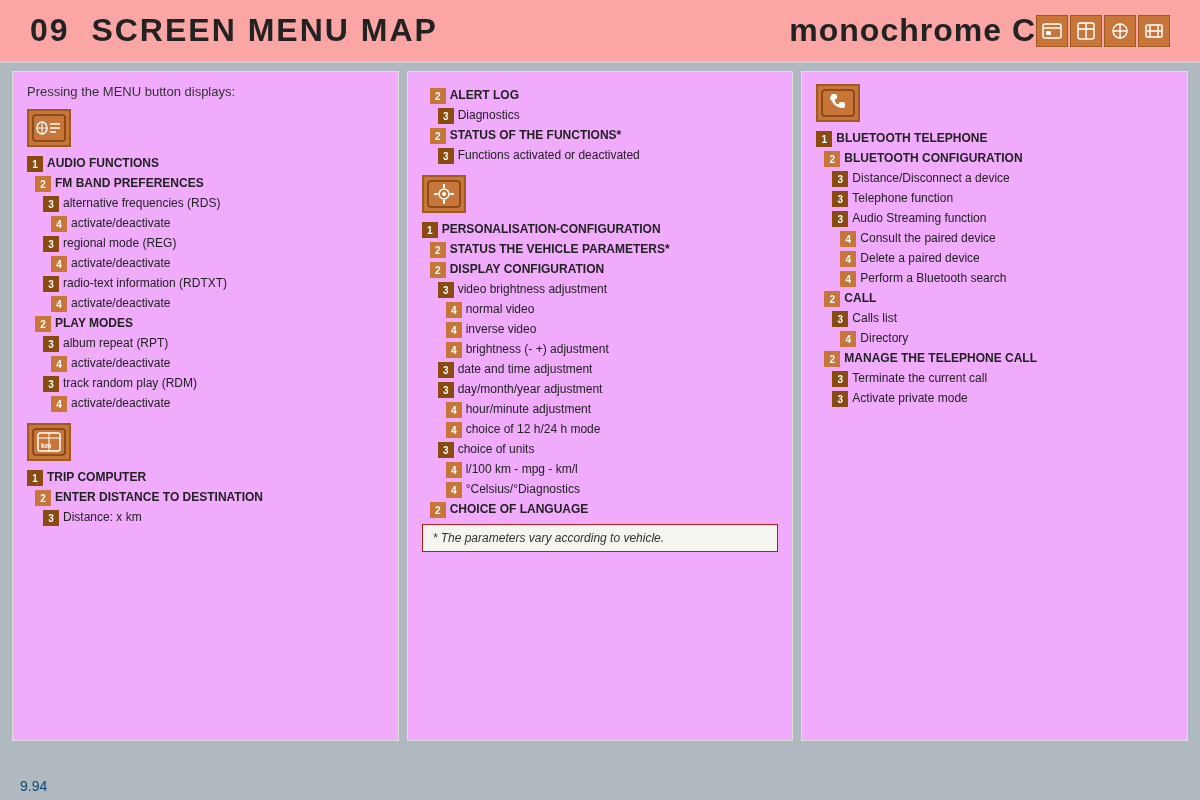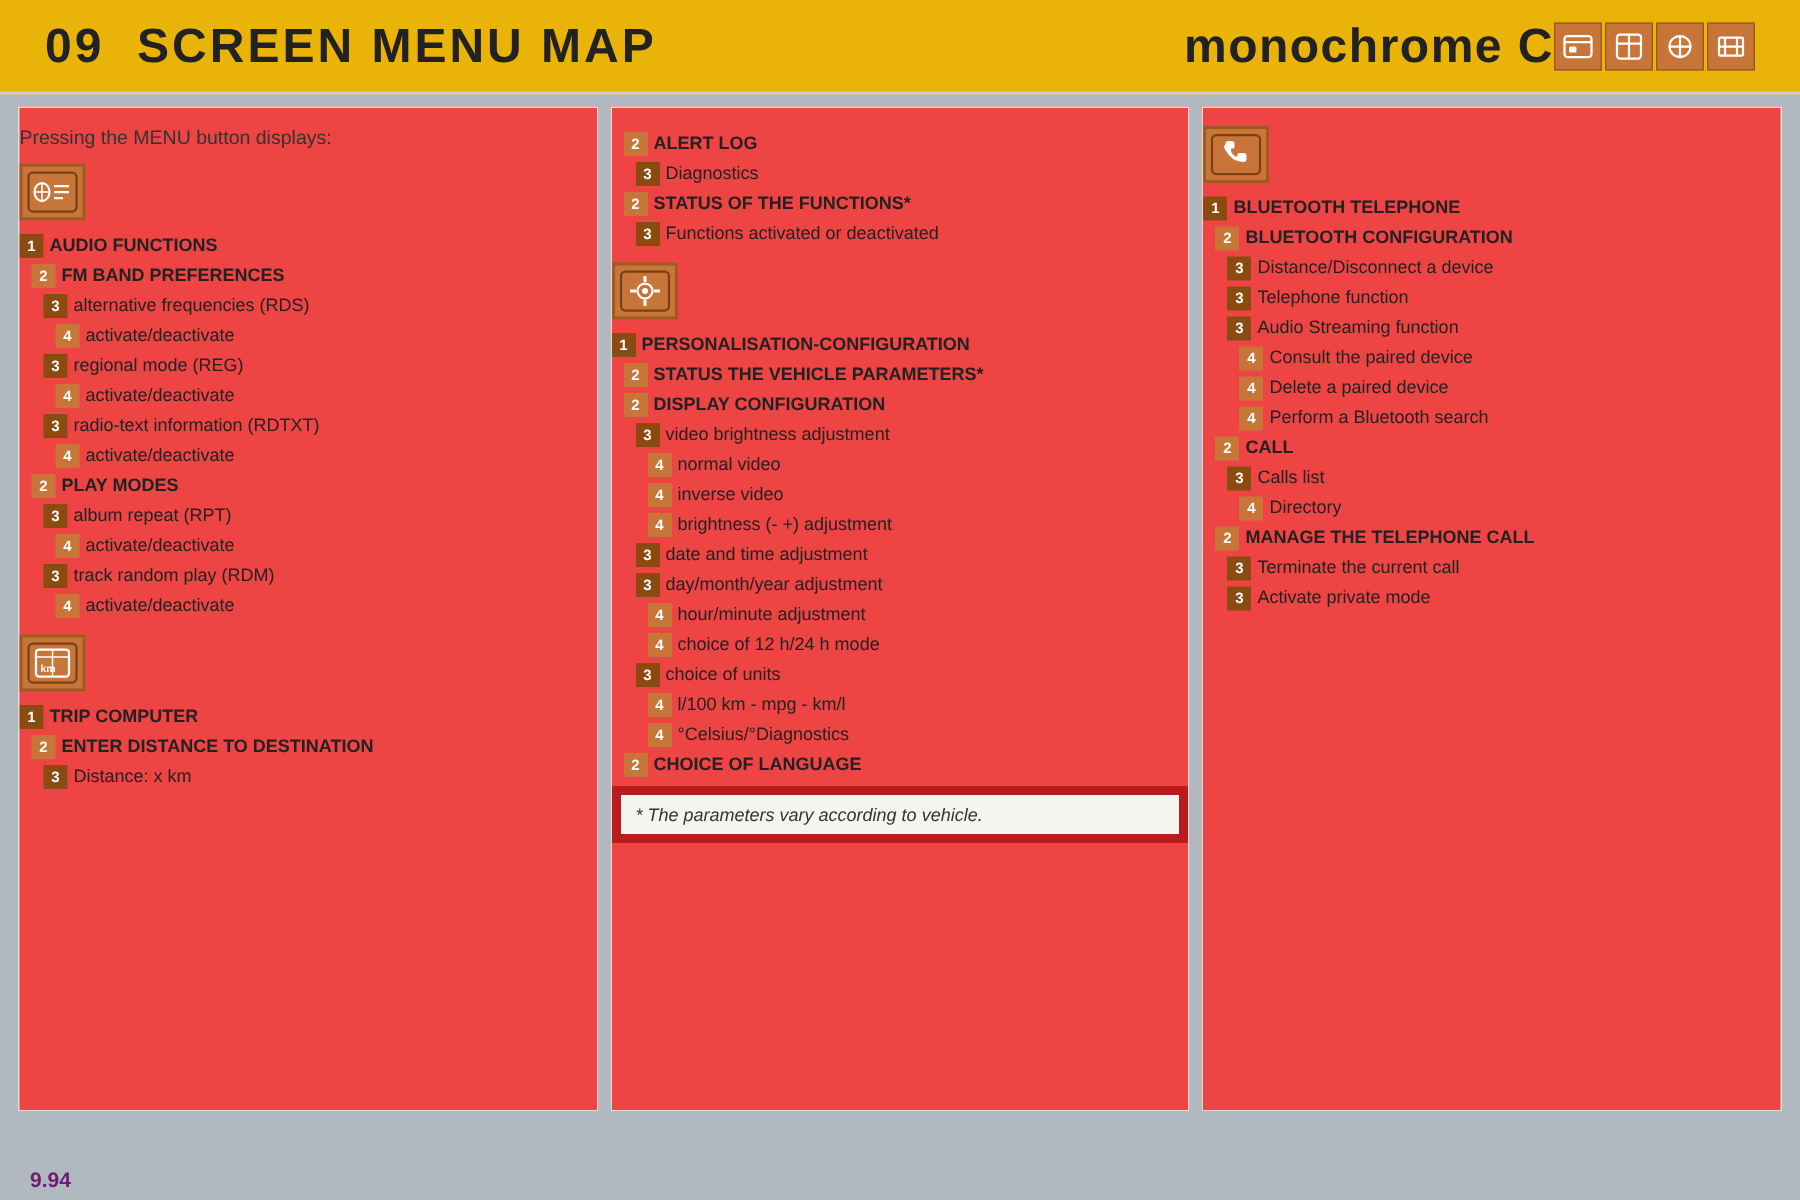--- a/index.html
+++ b/index.html
@@ -7,21 +7,21 @@
     body {
       width: 1200px;
       height: 800px;
       background: #b0b8c0;
       font-family: Arial, sans-serif;
       font-size: 13px;
       overflow: hidden;
     }
 
     .header {
-      background: #eab308;
+      background: #fca5a5;
       padding: 12px 30px;
       display: flex;
       align-items: center;
       justify-content: space-between;
       border-bottom: 2px solid #ccc;
     }
 
     .header-title {
       font-size: 32px;
       font-weight: 900;
@@ -64,28 +64,28 @@
       gap: 0;
       padding: 0 8px;
       height: calc(800px - 80px - 34px);
     }
 
     .page-number {
       position: absolute;
       bottom: 6px;
       left: 20px;
       font-size: 14px;
-      font-weight: bold;
-      color: #701a75;
+      font-weight: normal;
+      color: #0c4a6e;
     }
 
     .column {
-      background: #ef4444;
+      background: #f0abfc;
       margin: 8px 4px;
-      padding: 12px 0;
+      padding: 12px 14px;
       flex: 1;
       border: 1px solid #ddd;
       overflow: hidden;
     }
 
     .intro-text {
       font-size: 13px;
       color: #333;
       margin-bottom: 10px;
     }
@@ -137,21 +137,21 @@
     }
 
     .item-text.bold {
       font-weight: bold;
     }
 
     .spacer { height: 8px; }
 
     .footnote {
       background: #f5f5f0;
-      border: 6px solid #b91c1c;
+      border: 1px solid #b91c1c;
       padding: 6px 10px;
       font-size: 12px;
       color: #333;
       margin-top: 6px;
       font-style: italic;
     }
   </style>
 </head>
 <body>
 

